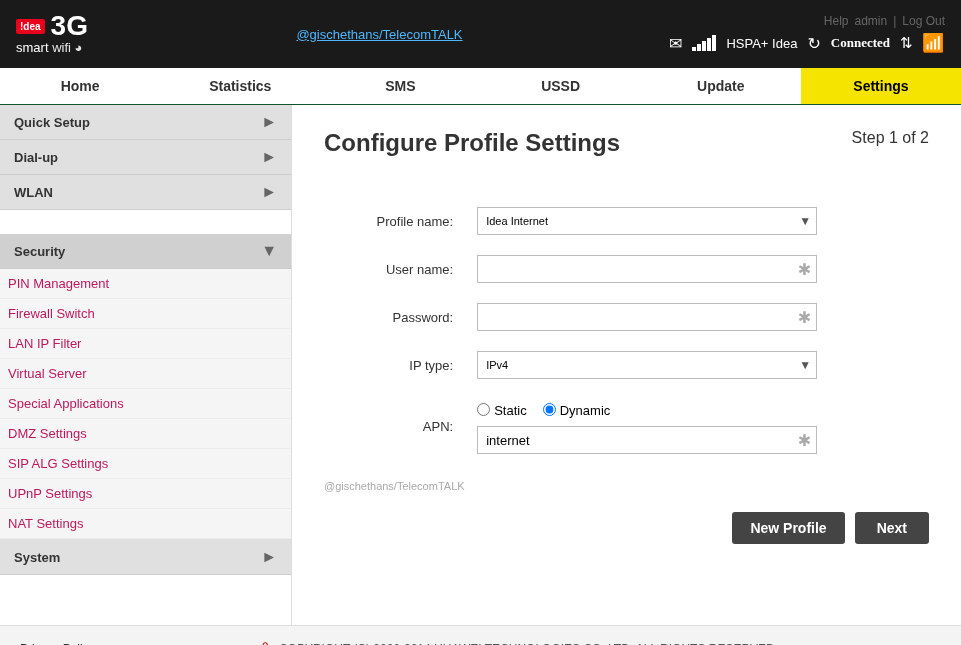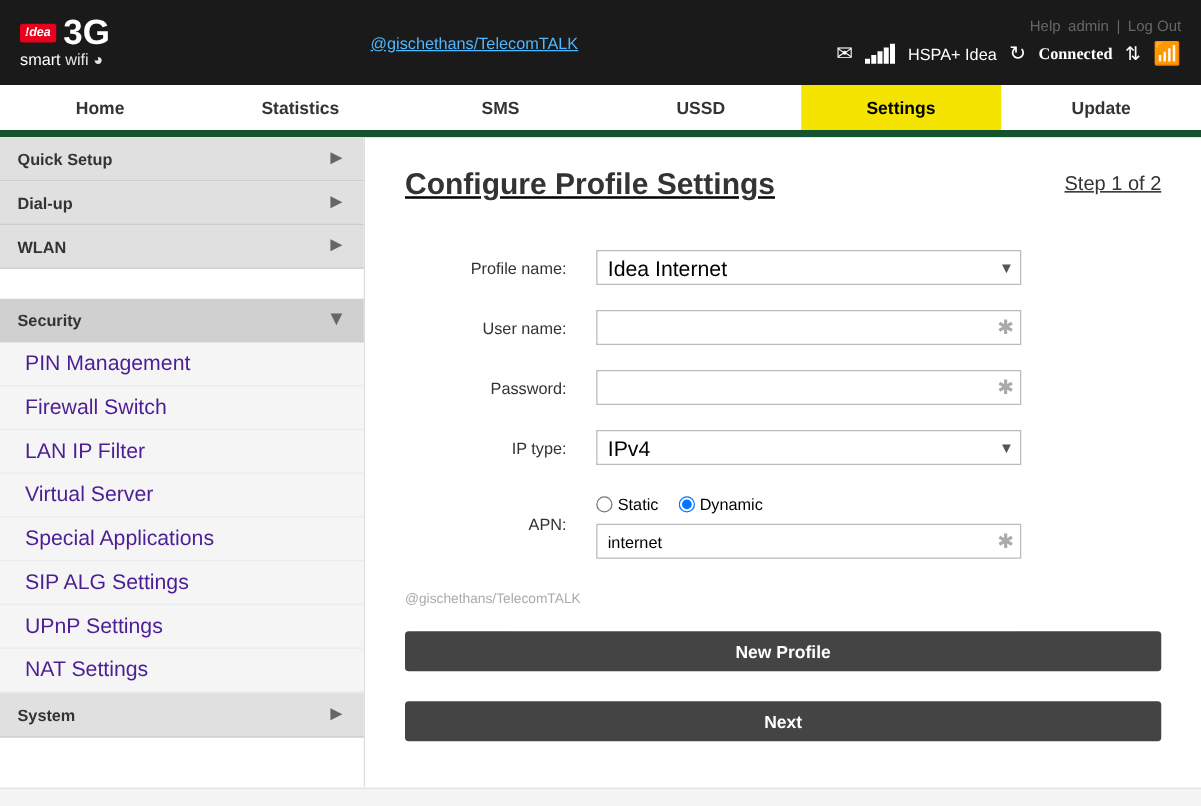--- a/index.html
+++ b/index.html
@@ -19,21 +19,20 @@
       align-items: center;
     }
     .logo-box {
       background: #e8001c;
       color: #fff;
       font-size: 10px;
       font-weight: bold;
       padding: 2px 4px;
       margin-right: 4px;
       border-radius: 2px;
-      font-style: italic;
     }
     .logo-3g {
       color: #fff;
       font-size: 28px;
       font-weight: bold;
       line-height: 1;
     }
     .logo-smart {
       color: #fff;
       font-size: 13px;
@@ -67,21 +66,21 @@
     }
     .status-icon { font-size: 16px; }
     .signal-bars { display: flex; align-items: flex-end; gap: 1px; }
     .bar { background: #fff; width: 4px; }
     .connected-text { color: #fff; font-weight: bold; font-family: Liberation Serif, serif; }
 
     
     .nav {
       display: flex;
       background: #fff;
-      border-bottom: 6px solid #14532d;
+      border-bottom: 1px solid #14532d;
     }
     .nav-item {
       padding: 10px 30px;
       cursor: pointer;
       font-size: 14px;
       font-weight: bold;
       color: #333;
       text-align: center;
       flex: 1;
     }
@@ -119,39 +118,38 @@
     .sidebar-section .chevron {
       font-size: 16px;
       color: #666;
     }
     .sidebar-section.expanded { background: #d0d0d0; margin-top: 24px; }
     .sidebar-sub {
       background: #f5f5f5;
       border-bottom: 1px solid #e0e0e0;
     }
     .sidebar-sub-item {
-      padding: 7px 20px;
-      cursor: pointer;
-      color: #4c1d95;
-      font-size: 17px;
+      padding: 7px 8px;
+      cursor: pointer;
+      color: #be185d;
+      font-size: 13px;
       border-bottom: 1px solid #ebebeb;
     }
 
     
     .content {
       flex: 1;
       padding: 24px 32px;
       background: #fff;
     }
     .content-header {
       display: flex;
-      align-items: center;
+      align-items: flex-start;
       justify-content: space-between;
-      margin-bottom: 28px;
-      text-decoration: underline;
+      margin-bottom: 40px;
     }
     .page-title {
       font-size: 24px;
       font-weight: bold;
       color: #333;
     }
     .step-info {
       font-size: 16px;
       color: #333;
     }
@@ -197,21 +195,21 @@
     }
     .select-wrapper {
       position: relative;
       display: inline-block;
       width: 340px;
     }
     .select-wrapper select {
       width: 100%;
       padding: 5px 8px;
       border: 1px solid #bbb;
-      font-size: 17px;
+      font-size: 11px;
       background: #fff;
       height: 28px;
       appearance: none;
       -webkit-appearance: none;
       cursor: pointer;
     }
     .select-wrapper .sel-arrow {
       position: absolute;
       right: 6px;
       top: 50%;
@@ -223,33 +221,32 @@
     .apn-row td { vertical-align: top; }
     .apn-radios {
       display: flex;
       align-items: center;
       gap: 16px;
       margin-bottom: 8px;
       padding-top: 4px;
     }
     .apn-radios label {
       display: flex;
-      align-items: center;
+      align-items: flex-start;
       gap: 4px;
       cursor: pointer;
     }
 
     
     .button-row {
       display: flex;
       justify-content: flex-end;
-      gap: 24px;
+      gap: 10px;
       margin-top: 20px;
       padding-right: 0;
-      flex-direction: column;
     }
     .btn-new-profile {
       background: #444;
       color: #fff;
       border: none;
       padding: 8px 18px;
       font-size: 14px;
       font-weight: bold;
       cursor: pointer;
       border-radius: 3px;
@@ -326,22 +323,22 @@
       <span style="font-size:18px;">📶</span>
     </div>
   </div>
 </div>
 
 <div class="nav">
   <div class="nav-item">Home</div>
   <div class="nav-item">Statistics</div>
   <div class="nav-item">SMS</div>
   <div class="nav-item">USSD</div>
+  <div class="nav-item">Update</div>
   <div class="nav-item active">Settings</div>
-  <div class="nav-item">Update</div>
 </div>
 
 <div class="main-layout">
 
   <div class="sidebar">
     <div class="sidebar-section">
       <span>Quick Setup</span>
       <span class="chevron">►</span>
     </div>
     <div class="sidebar-section">
@@ -355,20 +352,21 @@
     <div class="sidebar-section expanded">
       <span>Security</span>
       <span class="chevron">▼</span>
     </div>
     <div class="sidebar-sub">
       <div class="sidebar-sub-item">PIN Management</div>
       <div class="sidebar-sub-item">Firewall Switch</div>
       <div class="sidebar-sub-item">LAN IP Filter</div>
       <div class="sidebar-sub-item">Virtual Server</div>
       <div class="sidebar-sub-item">Special Applications</div>
+      <div class="sidebar-sub-item">DMZ Settings</div>
       <div class="sidebar-sub-item">SIP ALG Settings</div>
       <div class="sidebar-sub-item">UPnP Settings</div>
       <div class="sidebar-sub-item">NAT Settings</div>
     </div>
     <div class="sidebar-section">
       <span>System</span>
       <span class="chevron">►</span>
     </div>
   </div>
 

